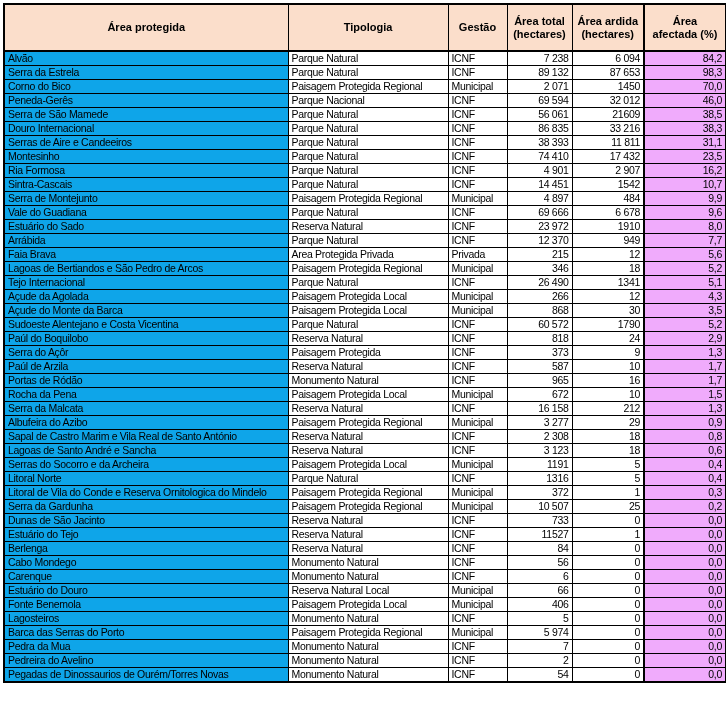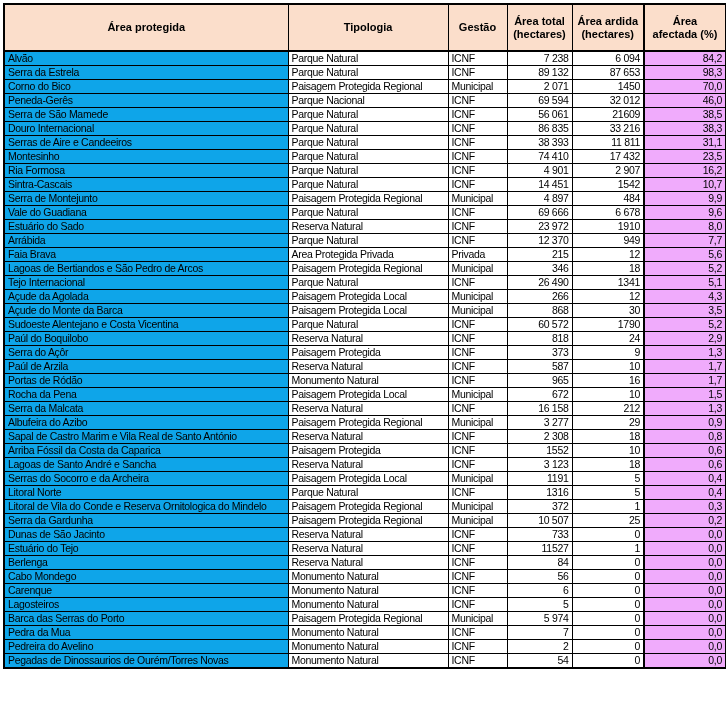--- a/index.html
+++ b/index.html
@@ -298,28 +298,20 @@
         </tr>
         <tr>
           <td class="name">Sapal de Castro Marim e Vila Real de Santo António</td>
           <td class="plain">Reserva Natural</td>
           <td class="plain">ICNF</td>
           <td class="num">2 308</td>
           <td class="num">18</td>
           <td class="pct">0,8</td>
         </tr>
         <tr>
-          <td class="name">Arriba Fóssil da Costa da Caparica</td>
-          <td class="plain">Paisagem Protegida</td>
-          <td class="plain">ICNF</td>
-          <td class="num">1552</td>
-          <td class="num">10</td>
-          <td class="pct">0,6</td>
-        </tr>
-        <tr>
           <td class="name">Lagoas de Santo André e Sancha</td>
           <td class="plain">Reserva Natural</td>
           <td class="plain">ICNF</td>
           <td class="num">3 123</td>
           <td class="num">18</td>
           <td class="pct">0,6</td>
         </tr>
         <tr>
           <td class="name">Serras do Socorro e da Archeira</td>
           <td class="plain">Paisagem Protegida Local</td>
@@ -382,20 +374,36 @@
           <td class="plain">ICNF</td>
           <td class="num">56</td>
           <td class="num">0</td>
           <td class="pct">0,0</td>
         </tr>
         <tr>
           <td class="name">Carenque</td>
           <td class="plain">Monumento Natural</td>
           <td class="plain">ICNF</td>
           <td class="num">6</td>
+          <td class="num">0</td>
+          <td class="pct">0,0</td>
+        </tr>
+        <tr>
+          <td class="name">Estuário do Douro</td>
+          <td class="plain">Reserva Natural Local</td>
+          <td class="plain">Municipal</td>
+          <td class="num">66</td>
+          <td class="num">0</td>
+          <td class="pct">0,0</td>
+        </tr>
+        <tr>
+          <td class="name">Fonte Benemola</td>
+          <td class="plain">Paisagem Protegida Local</td>
+          <td class="plain">Municipal</td>
+          <td class="num">406</td>
           <td class="num">0</td>
           <td class="pct">0,0</td>
         </tr>
         <tr>
           <td class="name">Lagosteiros</td>
           <td class="plain">Monumento Natural</td>
           <td class="plain">ICNF</td>
           <td class="num">5</td>
           <td class="num">0</td>
           <td class="pct">0,0</td>

